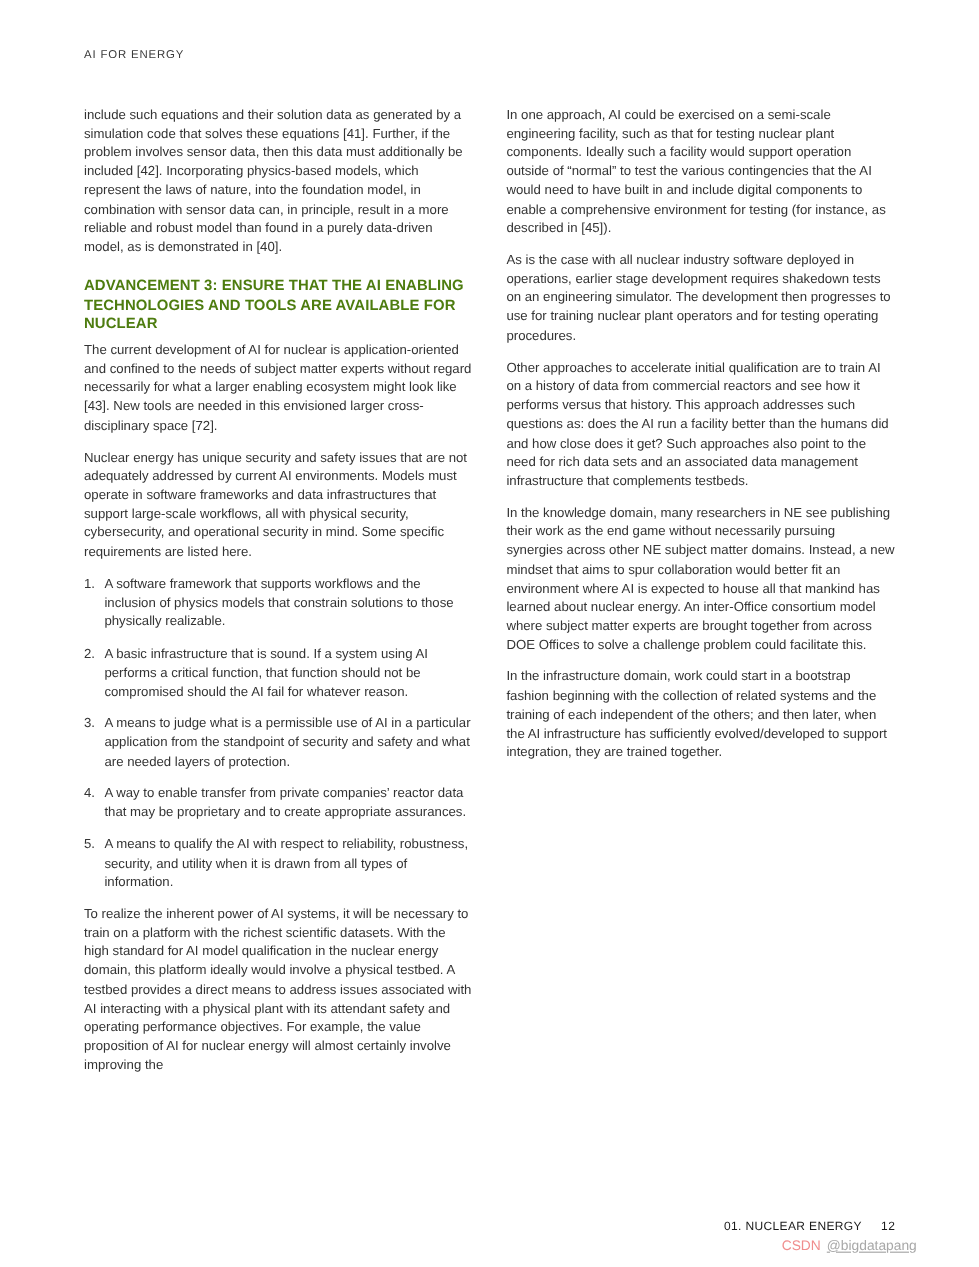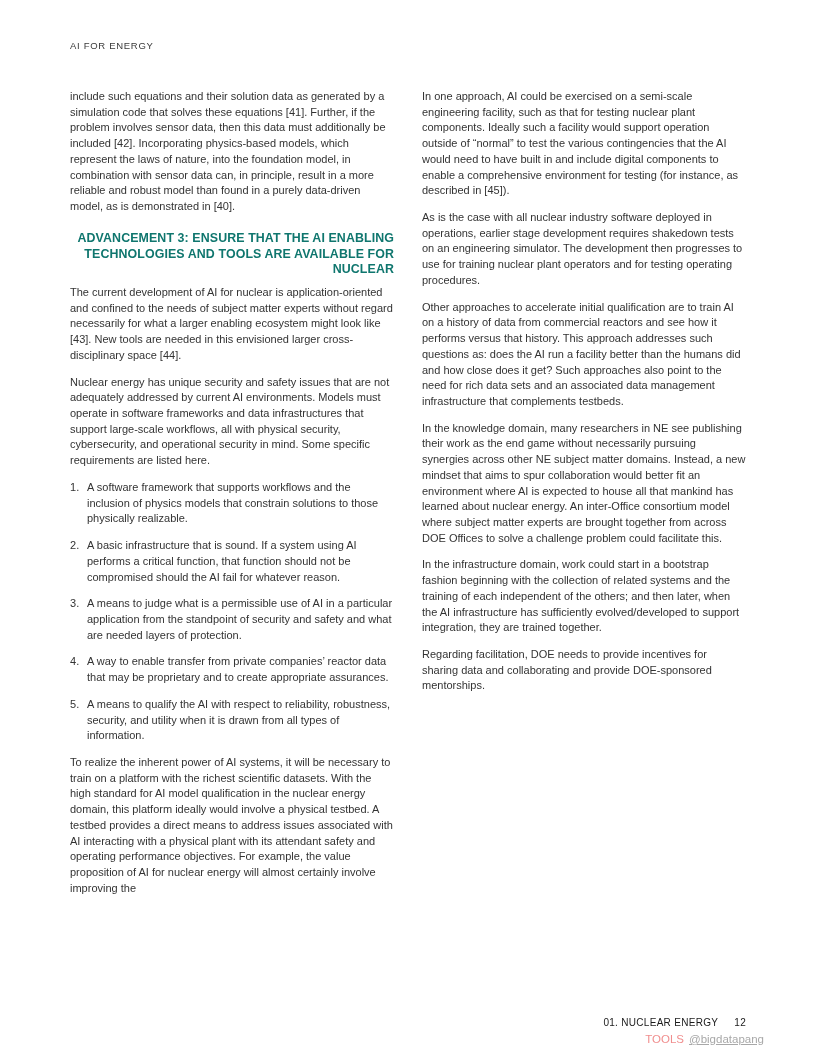--- a/index.html
+++ b/index.html
@@ -30,24 +30,23 @@
     width: 324px;
     font-size: 11px;
     line-height: 1.43;
     color: #333333;
   }
   .col p { margin: 0 0 11px 0; }
   .col h2 {
     font-size: 12.4px;
     line-height: 1.27;
     font-weight: 700;
-    color: #0f766e;
+    color: #4d7c0f;
     margin: 16px 0 7px 0;
     letter-spacing: 0.1px;
-    text-align: right;
   }
   .col h2:first-child { margin-top: 0; }
   ol.req-list {
     list-style: none;
     margin: 2px 0 11px 0;
     padding: 0;
     counter-reset: req;
   }
   ol.req-list li {
     counter-increment: req;
@@ -86,47 +85,46 @@
 <div class="page">
 
   <div class="running-header">AI FOR ENERGY</div>
 
   <div class="columns">
 
     <div class="col">
       <p>include such equations and their solution data as generated by a simulation code that solves these equations [41]. Further, if the problem involves sensor data, then this data must additionally be included [42]. Incorporating physics-based models, which represent the laws of nature, into the foundation model, in combination with sensor data can, in principle, result in a more reliable and robust model than found in a purely data-driven model, as is demonstrated in [40].</p>
 
       <h2>ADVANCEMENT 3: ENSURE THAT THE AI ENABLING TECHNOLOGIES AND TOOLS ARE AVAILABLE FOR NUCLEAR</h2>
-      <p>The current development of AI for nuclear is application-oriented and confined to the needs of subject matter experts without regard necessarily for what a larger enabling ecosystem might look like [43]. New tools are needed in this envisioned larger cross-disciplinary space [44].</p>
+      <p>The current development of AI for nuclear is application-oriented and confined to the needs of subject matter experts without regard necessarily for what a larger enabling ecosystem might look like [43]. New tools are needed in this envisioned larger cross-disciplinary space [72].</p>
       <p>Nuclear energy has unique security and safety issues that are not adequately addressed by current AI environments. Models must operate in software frameworks and data infrastructures that support large-scale workflows, all with physical security, cybersecurity, and operational security in mind. Some specific requirements are listed here.</p>
 
       <ol class="req-list">
         <li>A software framework that supports workflows and the inclusion of physics models that constrain solutions to those physically realizable.</li>
         <li>A basic infrastructure that is sound. If a system using AI performs a critical function, that function should not be compromised should the AI fail for whatever reason.</li>
         <li>A means to judge what is a permissible use of AI in a particular application from the standpoint of security and safety and what are needed layers of protection.</li>
         <li>A way to enable transfer from private companies’ reactor data that may be proprietary and to create appropriate assurances.</li>
         <li>A means to qualify the AI with respect to reliability, robustness, security, and utility when it is drawn from all types of information.</li>
       </ol>
 
       <p>To realize the inherent power of AI systems, it will be necessary to train on a platform with the richest scientific datasets. With the high standard for AI model qualification in the nuclear energy domain, this platform ideally would involve a physical testbed. A testbed provides a direct means to address issues associated with AI interacting with a physical plant with its attendant safety and operating performance objectives. For example, the value proposition of AI for nuclear energy will almost certainly involve improving the</p>
     </div>
 
     <div class="col">
       <p>In one approach, AI could be exercised on a semi-scale engineering facility, such as that for testing nuclear plant components. Ideally such a facility would support operation outside of “normal” to test the various contingencies that the AI would need to have built in and include digital components to enable a comprehensive environment for testing (for instance, as described in [45]).</p>
       <p>As is the case with all nuclear industry software deployed in operations, earlier stage development requires shakedown tests on an engineering simulator. The development then progresses to use for training nuclear plant operators and for testing operating procedures.</p>
       <p>Other approaches to accelerate initial qualification are to train AI on a history of data from commercial reactors and see how it performs versus that history. This approach addresses such questions as: does the AI run a facility better than the humans did and how close does it get? Such approaches also point to the need for rich data sets and an associated data management infrastructure that complements testbeds.</p>
 
       <p>In the knowledge domain, many researchers in NE see publishing their work as the end game without necessarily pursuing synergies across other NE subject matter domains. Instead, a new mindset that aims to spur collaboration would better fit an environment where AI is expected to house all that mankind has learned about nuclear energy. An inter-Office consortium model where subject matter experts are brought together from across DOE Offices to solve a challenge problem could facilitate this.</p>
       <p>In the infrastructure domain, work could start in a bootstrap fashion beginning with the collection of related systems and the training of each independent of the others; and then later, when the AI infrastructure has sufficiently evolved/developed to support integration, they are trained together.</p>
-      <p>Regarding facilitation, DOE needs to provide incentives for sharing data and collaborating and provide DOE-sponsored mentorships.</p>
     </div>
 
   </div>
 
   <div class="footer">
     <span>01. NUCLEAR ENERGY</span><span class="pagenum">12</span>
   </div>
 
   <div class="watermark">
-    <span class="brand">TOOLS</span><span class="user">@bigdatapang</span>
+    <span class="brand">CSDN</span><span class="user">@bigdatapang</span>
   </div>
 
 </div>
 
 </body></html>

